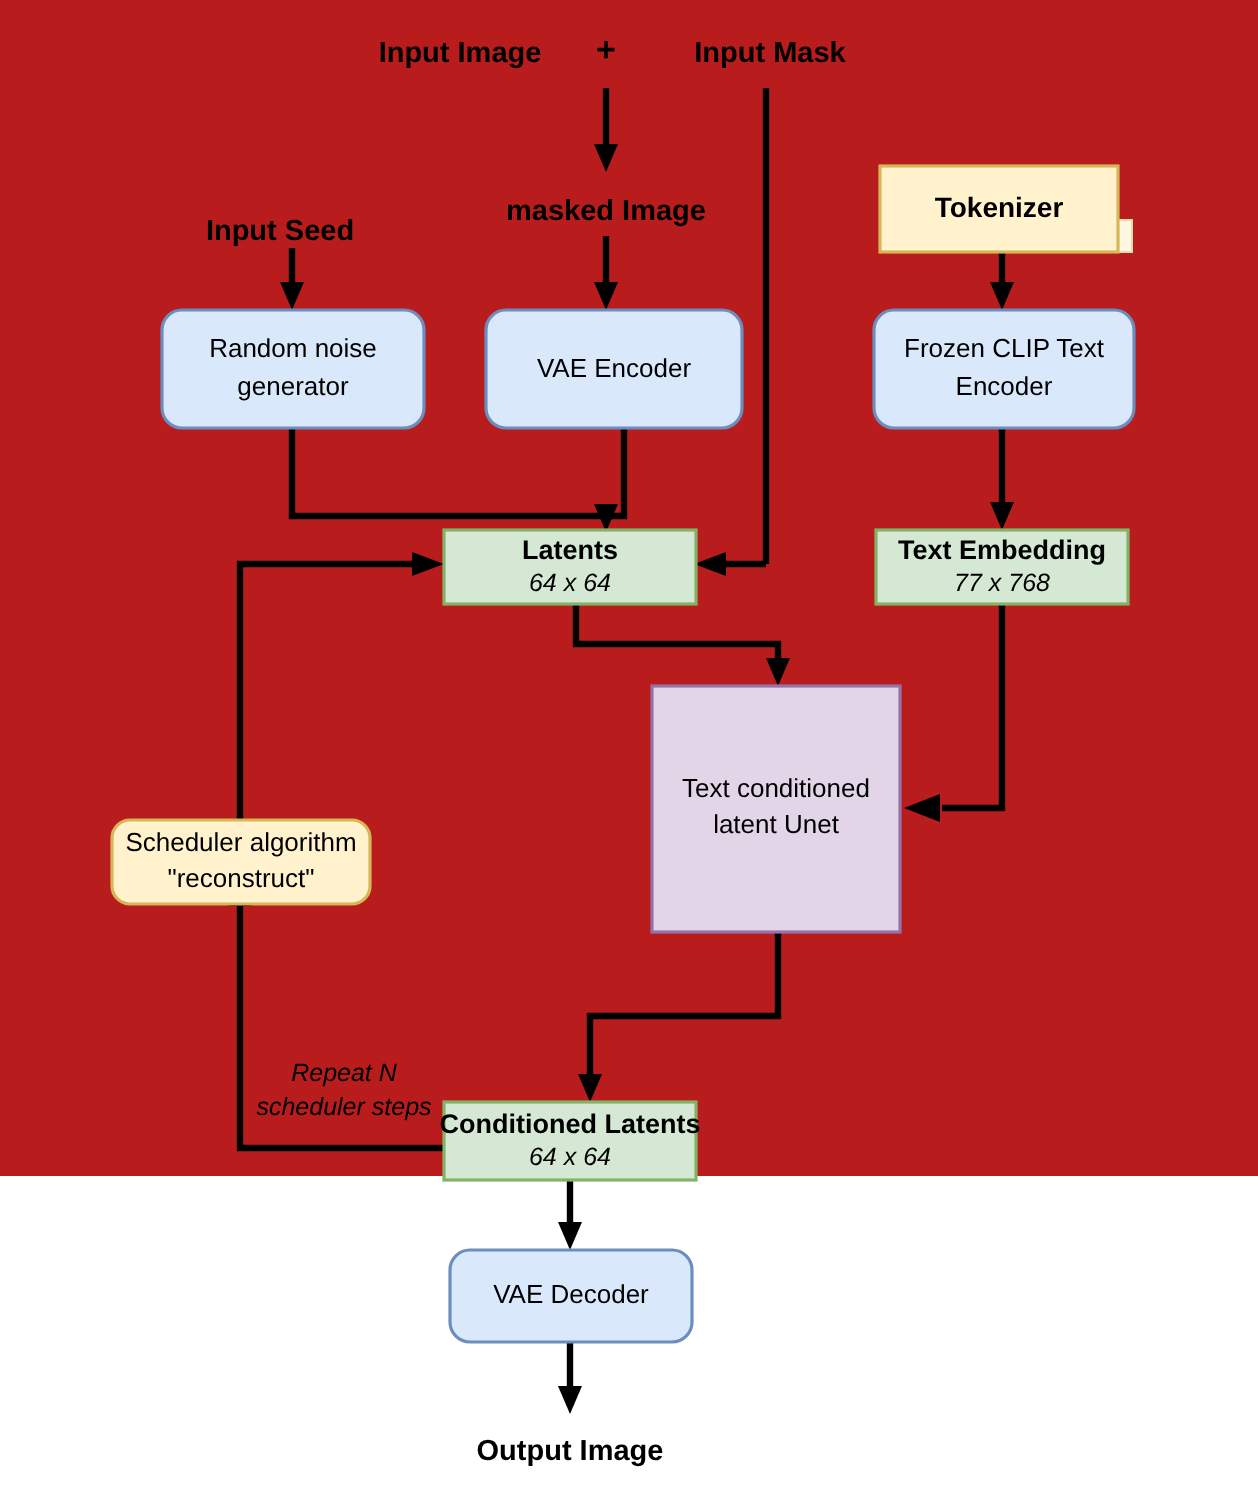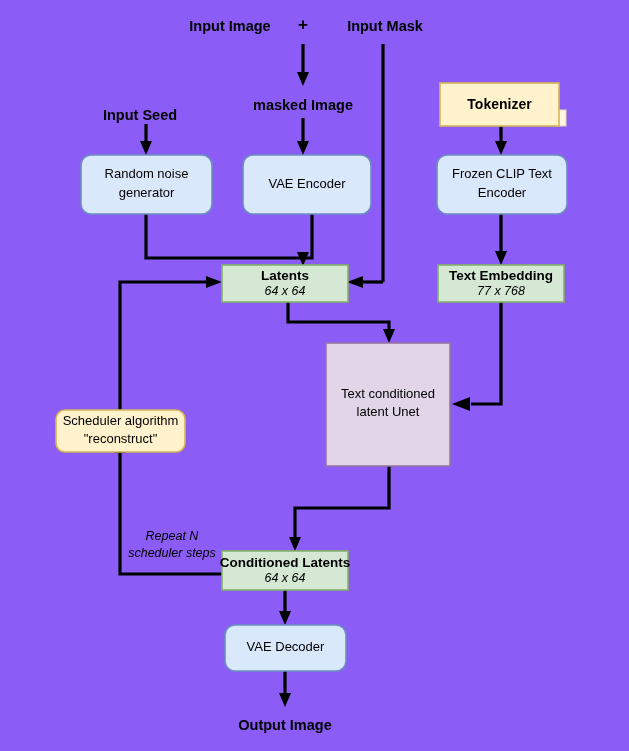--- a/index.html
+++ b/index.html
@@ -9,22 +9,22 @@
   }
   body {
     width: 629px;
     height: 751px;
     font-family: "Liberation Sans", sans-serif;
     overflow: hidden;
   }
   #diagram-root {
     position: relative;
     width: 629px;
-    height: 751px;
-    background: #8b5cf6;
+    height: 588px;
+    background: #b91c1c;
   }
   svg#flow {
     display: block;
     width: 629px;
     height: 751px;
   }
   .edge {
     fill: none;
     stroke: #000000;
     stroke-width: 3.2;

